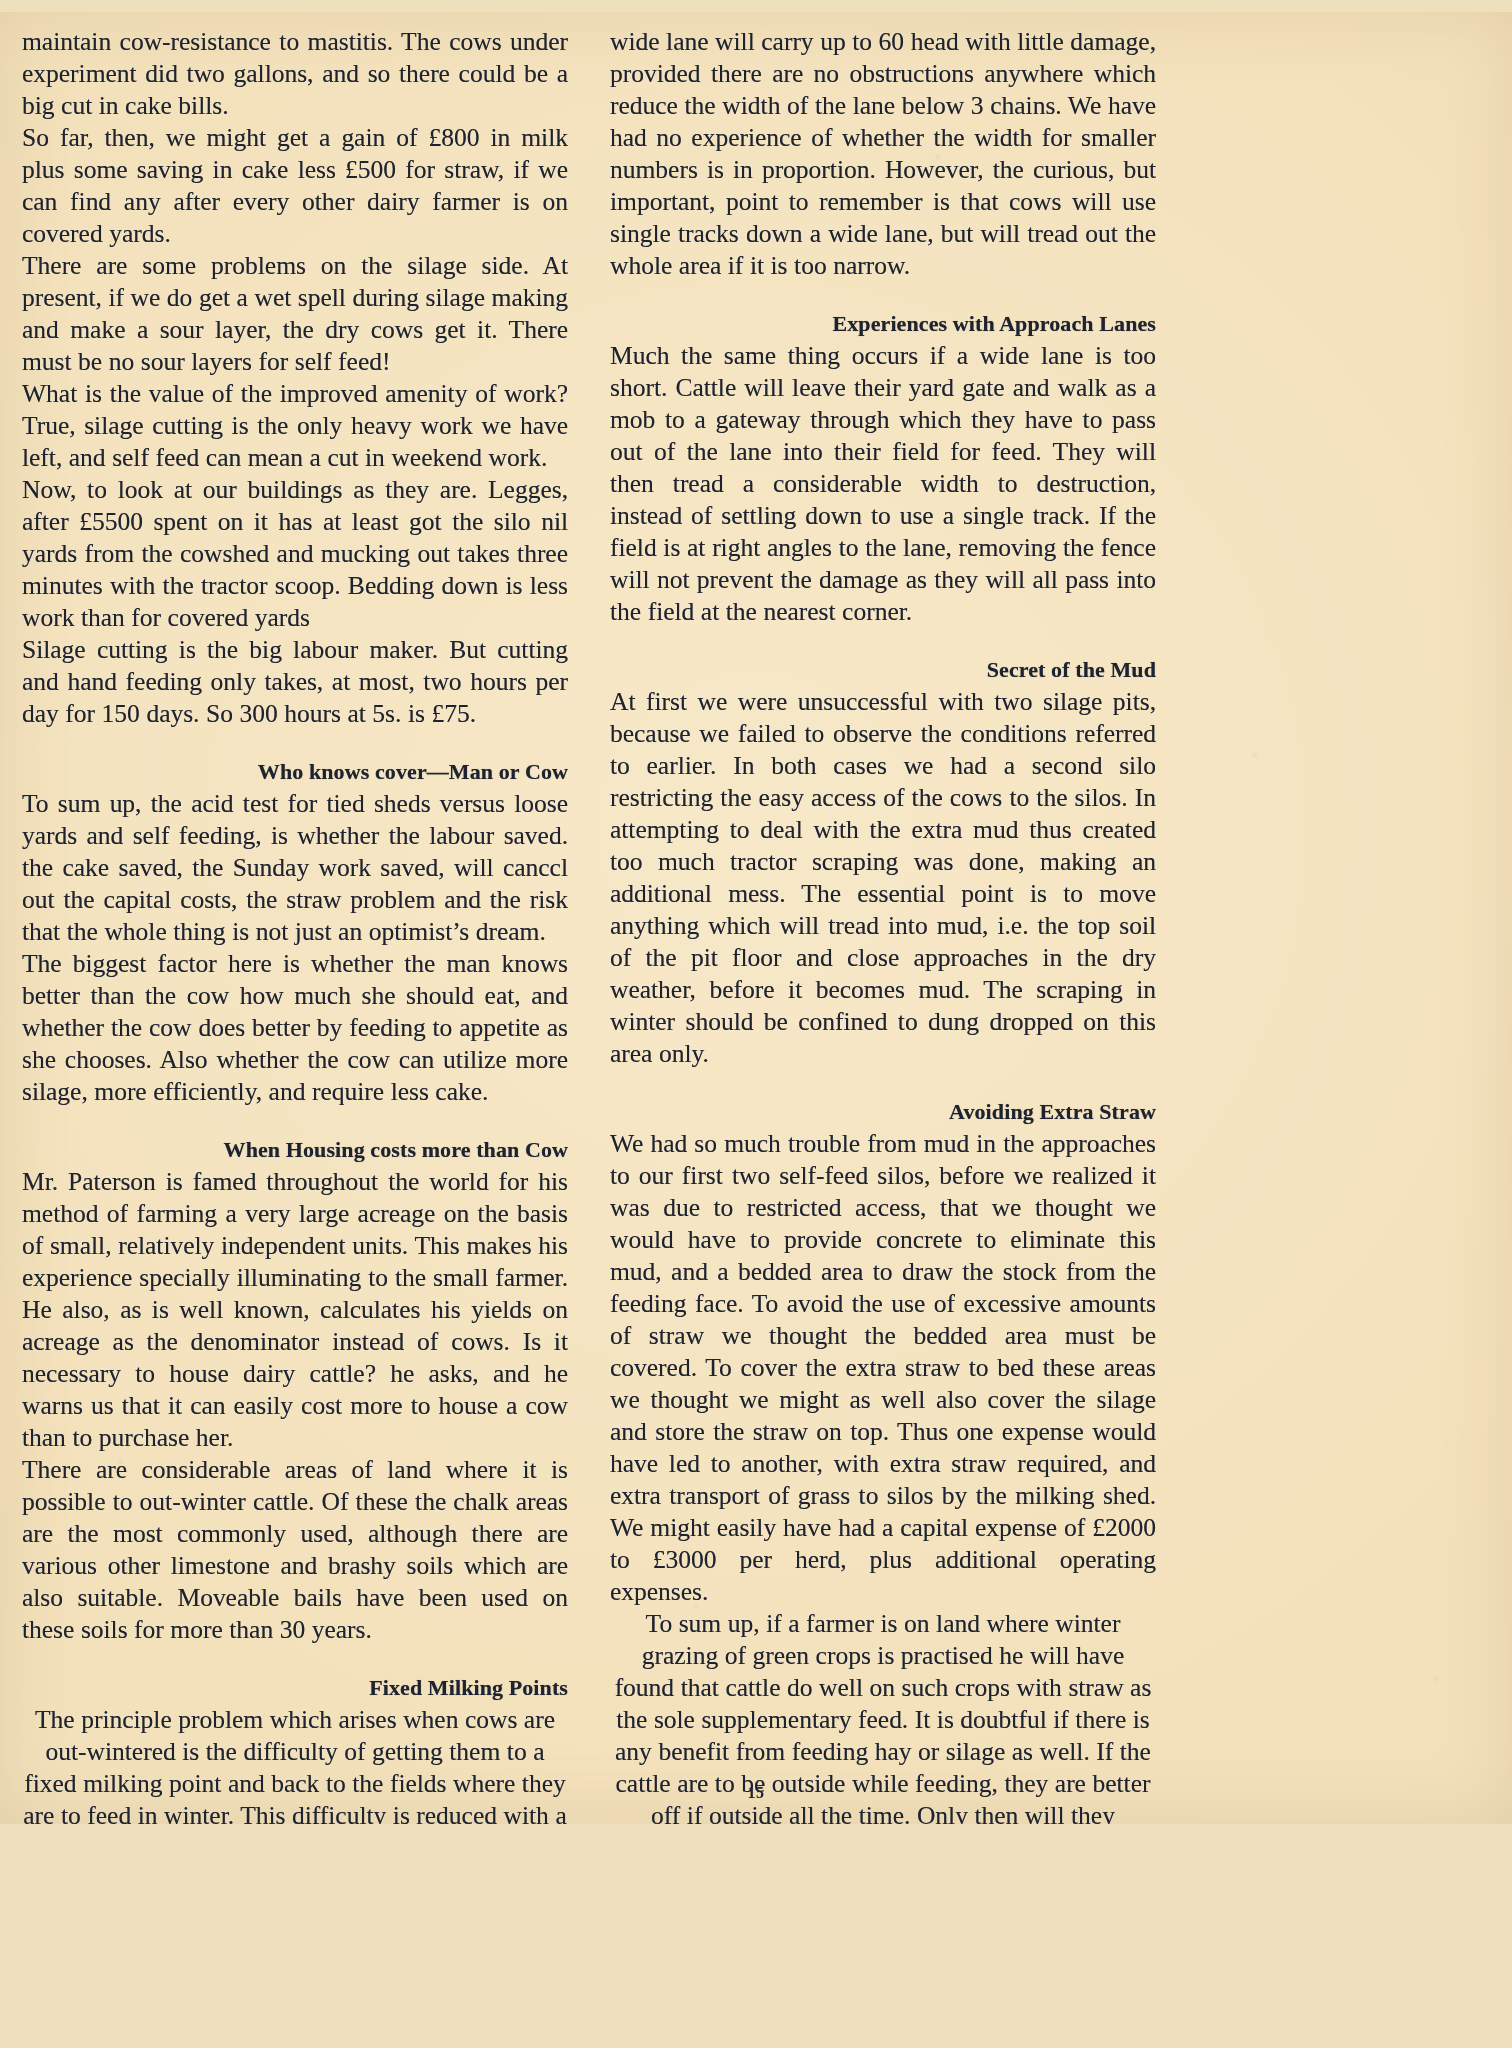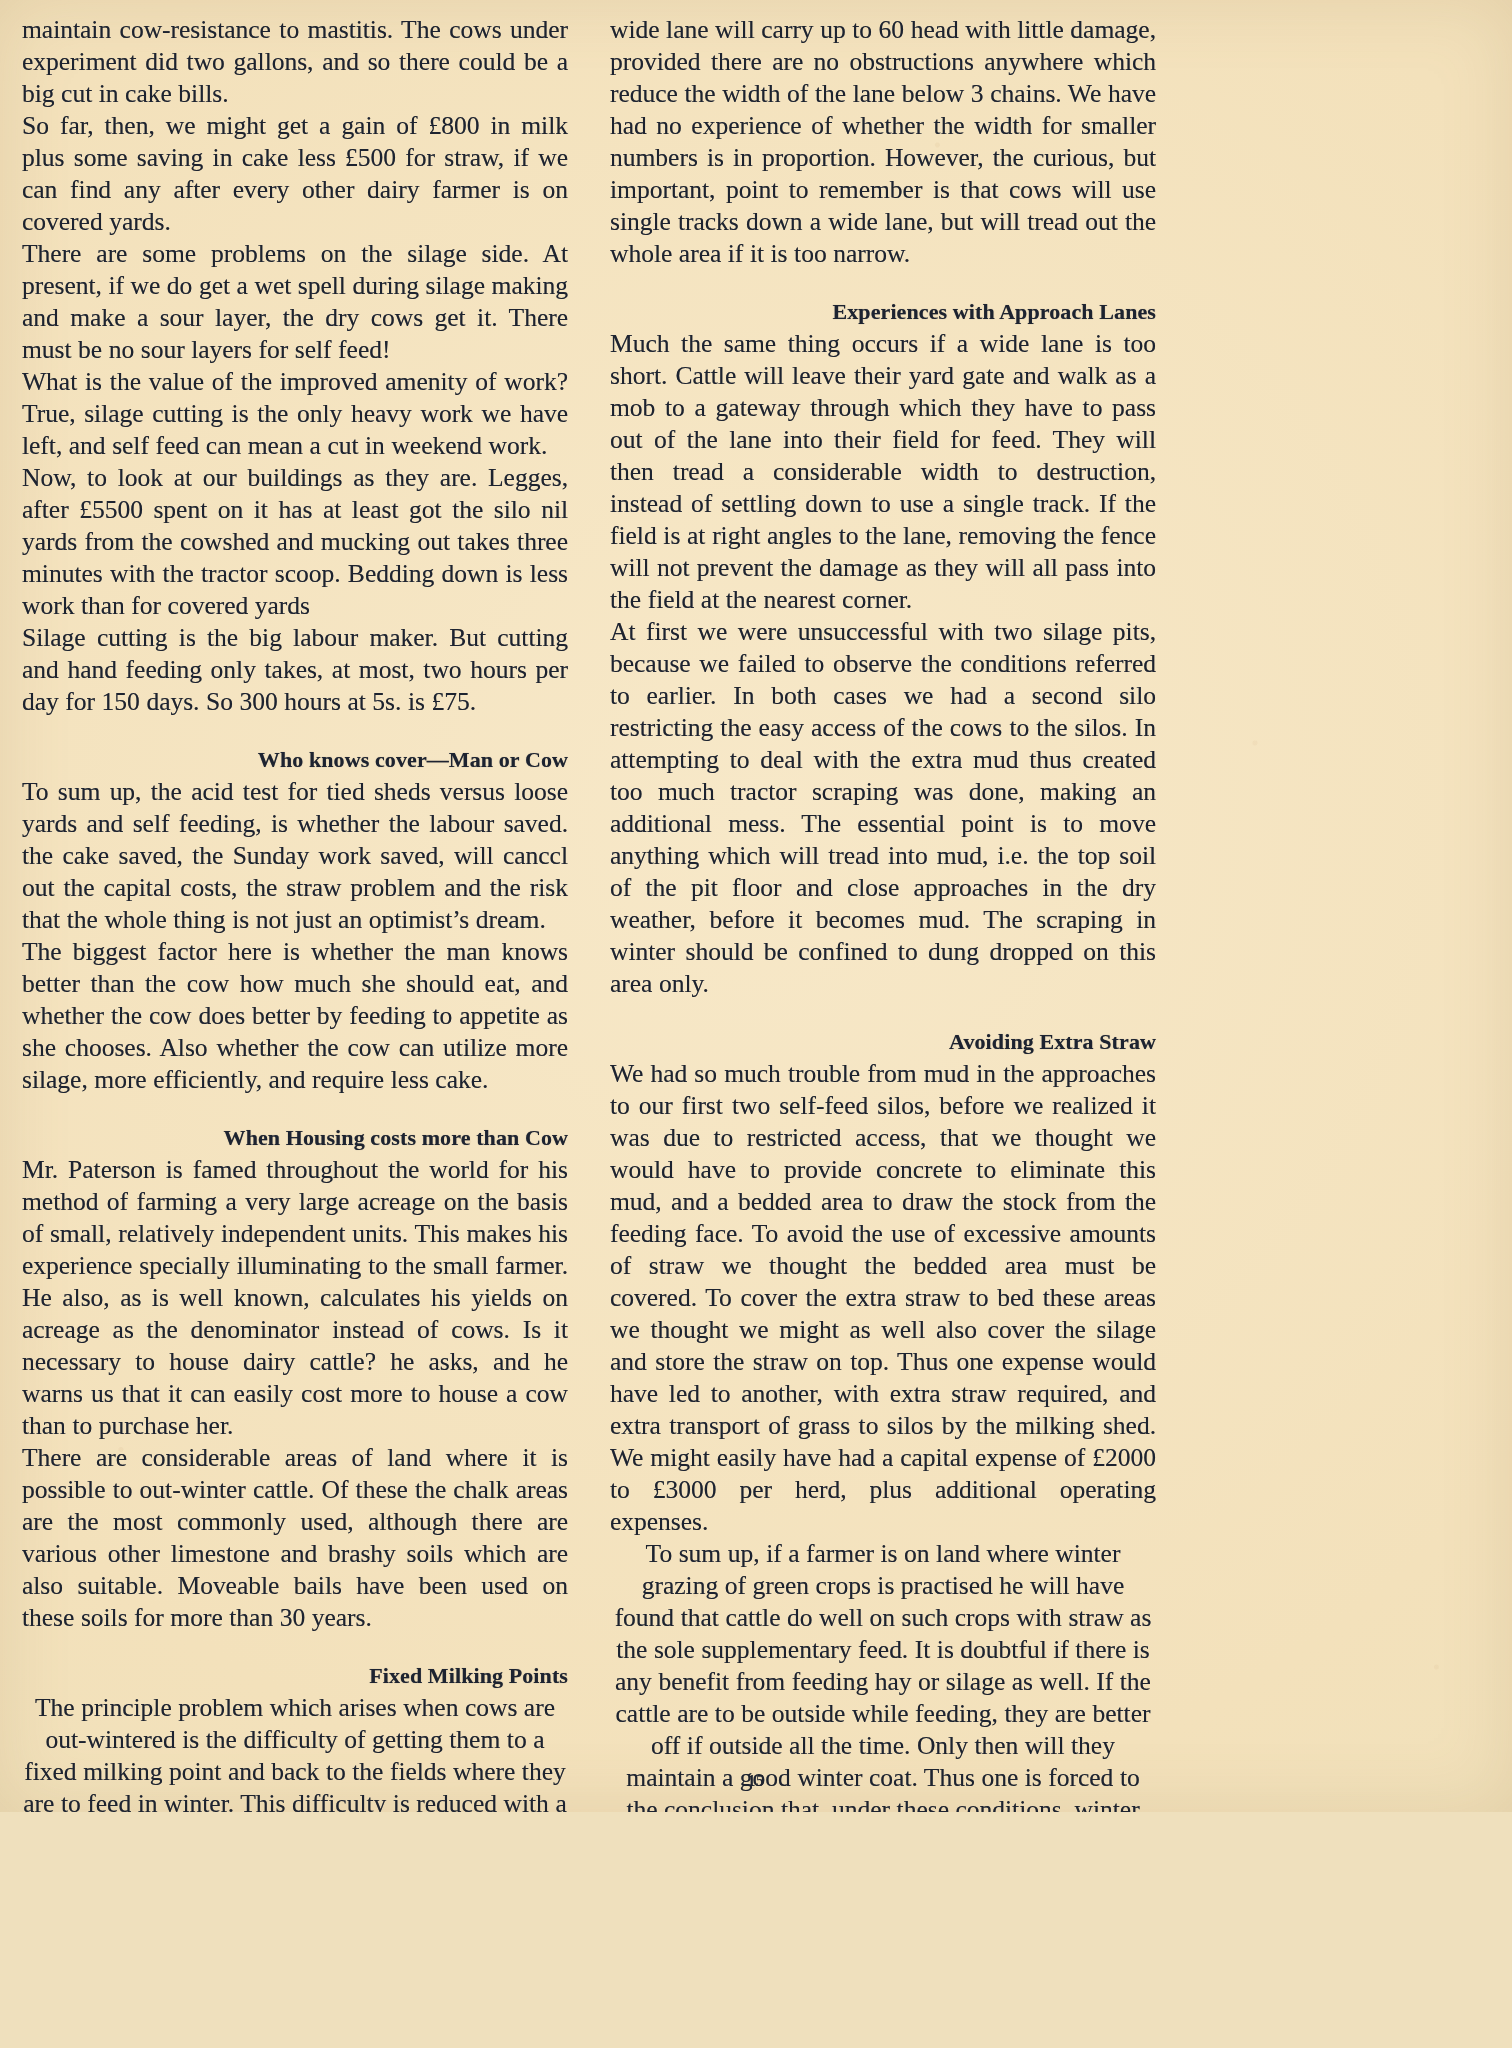--- a/index.html
+++ b/index.html
@@ -5,21 +5,21 @@
 <style>
   html, body {
     margin: 0;
     padding: 0;
     background: #efe0bd;
   }
   .page {
     position: relative;
     width: 1512px;
     height: 1812px;
-    margin: 0 auto;
+    margin: 12px auto;
     background: #f5e4c0;
     background-image:
       radial-gradient(ellipse 120% 100% at 50% 45%, #f7e8c8 0%, #f3e1bb 55%, #ece0b8 100%);
     overflow: hidden;
     box-sizing: border-box;
     font-family: "Liberation Serif", "DejaVu Serif", serif;
     color: #1d2330;
   }
   
   .page::before {
@@ -120,20 +120,21 @@
         <p class="body">Mr. Paterson is famed throughout the world for his method of farming a very large acreage on the basis of small, relatively independent units.  This makes his experience specially illuminating to the small farmer.  He also, as is well known, calculates his yields on acreage as the denominator instead of cows.  Is it necessary to house dairy cattle? he asks, and he warns us that it can easily cost more to house a cow than to purchase her.</p>
         <p class="body">There are considerable areas of land where it is possible to out-winter cattle.  Of these the chalk areas are the most commonly used, although there are various other limestone and brashy soils which are also suitable. Moveable bails have been used on these soils for more than 30 years.</p>
         <h2 class="heading">Fixed Milking Points</h2>
         <p class="body last">The principle problem which arises when cows are out-wintered is the difficulty of getting them to a fixed milking point and back to the fields where they are to feed in winter.  This difficulty is reduced with a moveable bail that is taken to the feed.  An ordinary unsurfaced lane may be suitable throughout the summer, but becomes impossible with mud or frost in the winter.  A stone road may help in the winter, but is not appre-ciated by the cattle who will avoid it as much as possible when their feet are tender.  Alternatively a 3 chain</p>
       </div>
 
     <div class="col col-right">
         <p class="body">wide lane will carry up to 60 head with little damage, provided there are no obstructions anywhere which reduce the width of the lane below 3 chains.  We have had no experience of whether the width for smaller numbers is in proportion.  However, the curious, but important, point to remember is that cows will use single tracks down a wide lane, but will tread out the whole area if it is too narrow.</p>
         <h2 class="heading">Experiences with Approach Lanes</h2>
         <p class="body">Much the same thing occurs if a wide lane is too short. Cattle will leave their yard gate and walk as a mob to a gateway through which they have to pass out of the lane into their field for feed.  They will then tread a considerable width to destruction, instead of settling down to use a single track.  If the field is at right angles to the lane, removing the fence will not prevent the damage as they will all pass into the field at the nearest corner.</p>
+        <h2 class="heading">Secret of the Mud</h2>
         <p class="body">At first we were unsuccessful with two silage pits, because we failed to observe the conditions referred to earlier.  In both cases we had a second silo restricting the easy access of the cows to the silos.  In attempting to deal with the extra mud thus created too much tractor scraping was done, making an additional mess.  The essential point is to move anything which will tread into mud, i.e. the top soil of the pit floor and close approaches in the dry weather, before it becomes mud.  The scraping in winter should be confined to dung dropped on this area only.</p>
         <h2 class="heading">Avoiding Extra Straw</h2>
         <p class="body">We had so much trouble from mud in the approaches to our first two self-feed silos, before we realized it was due to restricted access, that we thought we would have to provide concrete to eliminate this mud, and a bedded area to draw the stock from the feeding face.  To avoid the use of excessive amounts of straw we thought the bedded area must be covered.  To cover the extra straw to bed these areas we thought we might as well also cover the silage and store the straw on top.  Thus one expense would have led to another, with extra straw required, and extra transport of grass to silos by the milking shed.  We might easily have had a capital expense of £2000 to £3000 per herd, plus additional operating expenses.</p>
         <p class="body last">To sum up, if a farmer is on land where winter grazing of green crops is practised he will have found that cattle do well on such crops with straw as the sole supplementary feed.  It is doubtful if there is any benefit from feeding hay or silage as well.  If the cattle are to be outside while feeding, they are better off if outside all the time.  Only then will they maintain a good winter coat. Thus one is forced to the conclusion that, under these conditions, winter housing is of doubtful value.  The main problem then is how to move your cattle to and from the winter feed without excessive mud.</p>
       </div>
 
   </div>
 
   <div class="page-number">15</div>
 

